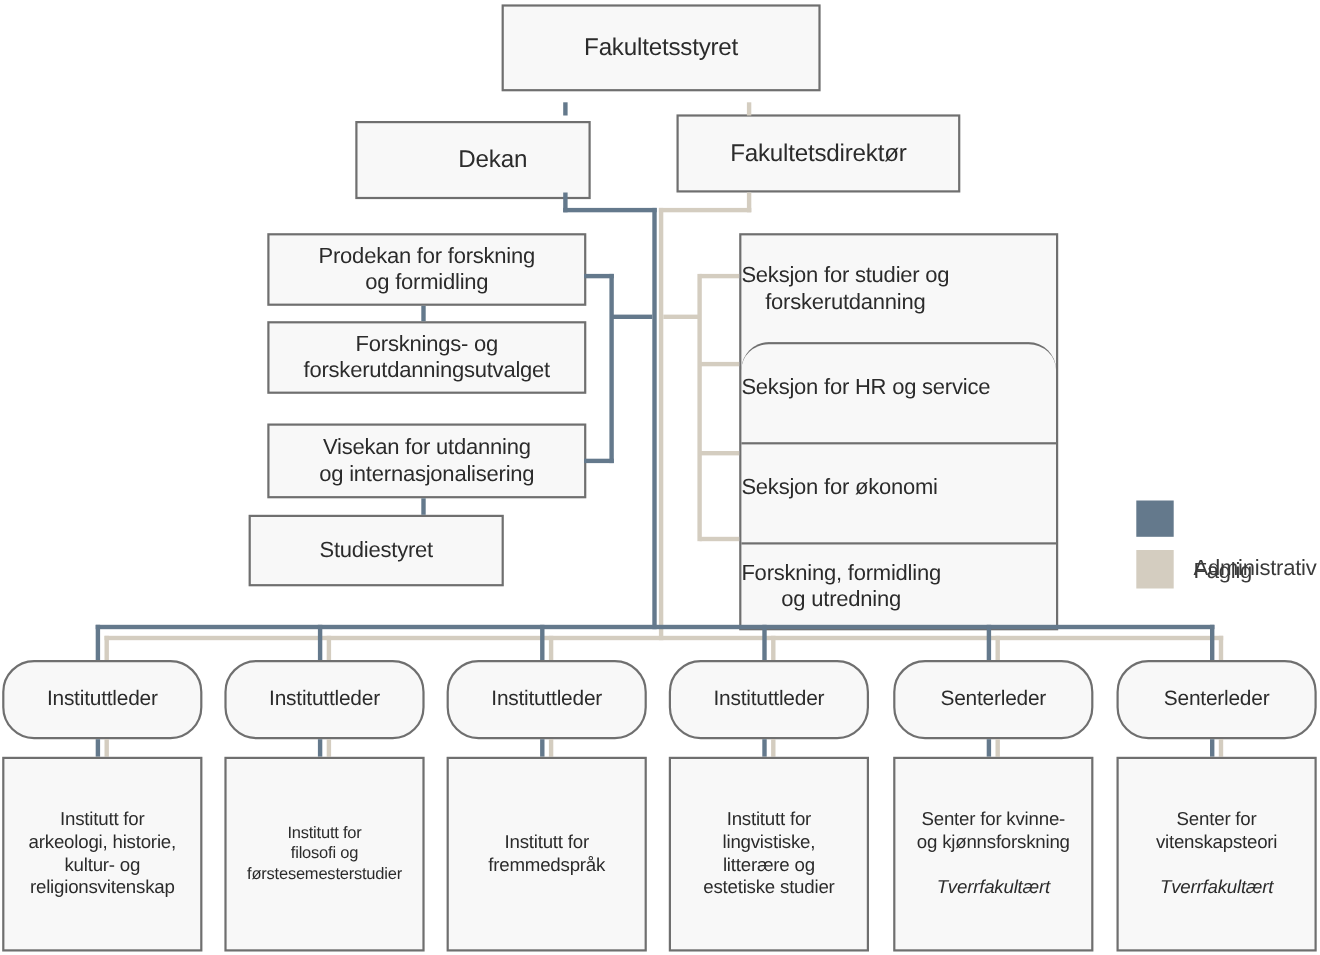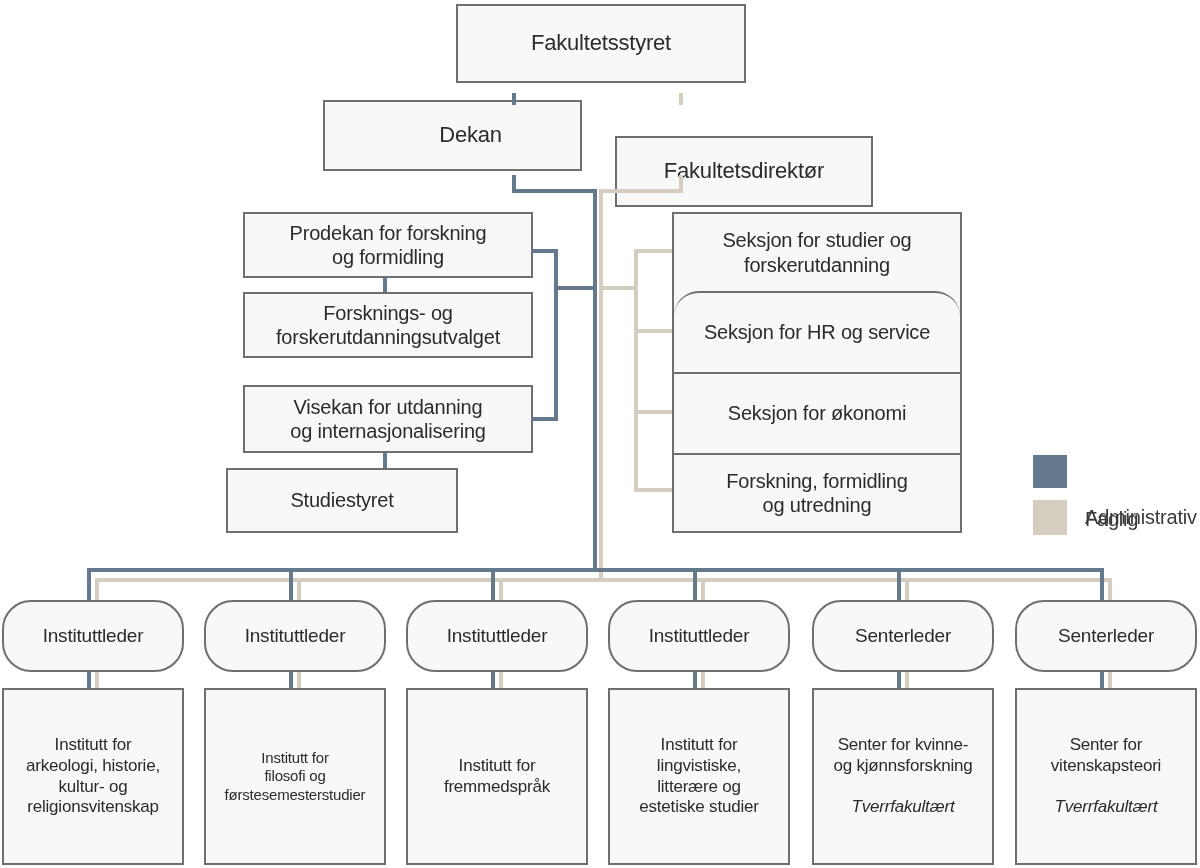--- a/index.html
+++ b/index.html
@@ -15,45 +15,45 @@
   }
   .box span{white-space:pre-line;display:block;}
   .fs-xl{font-size:22px;}
   .fs-l{font-size:20px;}
   .fs-m{font-size:19px;border-radius:29px;}
   .fs-s{font-size:17px;}
   .fs-xs{font-size:15px;}
   .note{font-style:italic;margin-top:20px;}
   .stack{position:absolute;box-sizing:border-box;border:2px solid #6f6f6f;background:#f8f8f8;}
   .cell{
-    box-sizing:border-box;display:flex;align-items:center;justify-content:center;
-    text-align:center;line-height:1.22;
+    box-sizing:border-box;display:flex;align-items:center;
+    text-align:center;line-height:1.22;margin-top:10px;
   }
   .cell + .cell{border-top:2px solid #6f6f6f;}
   .ln{position:absolute;}
   .lb{background:var(--faglig);}
   .lt{background:var(--administrativ);}
   .legend-label{
     position:absolute;font-size:20px;color:#3a3a3a;letter-spacing:-0.2px;
     display:flex;align-items:center;height:34px;
   }
   .legend-swatch{position:absolute;width:34px;}
 </style>
 </head>
 <body>
 
 <div id="stage">
 
   <div class="box fs-xl" style="left:456px;top:4px;width:290px;height:79px;">
     <span>Fakultetsstyret</span>
   </div>
-  <div class="box fs-xl" style="left:323px;top:100px;width:259px;height:71px;padding-left:36px;">
+  <div class="box fs-xl" style="left:323px;top:110px;width:214px;height:71px;padding-left:36px;">
     <span>Dekan</span>
   </div>
-  <div class="box fs-xl" style="left:615px;top:104px;width:258px;height:71px;margin-top:32px;">
+  <div class="box fs-xl" style="left:615px;top:104px;width:258px;height:71px;">
     <span>Fakultetsdirektør</span>
   </div>
 
   <div class="box fs-l" style="left:243px;top:212px;width:290px;height:66px;">
     <span>Prodekan for forskning
 og formidling</span>
   </div>
   <div class="box fs-l" style="left:243px;top:292px;width:290px;height:66px;">
     <span>Forsknings- og
 forskerutdanningsutvalget</span>

